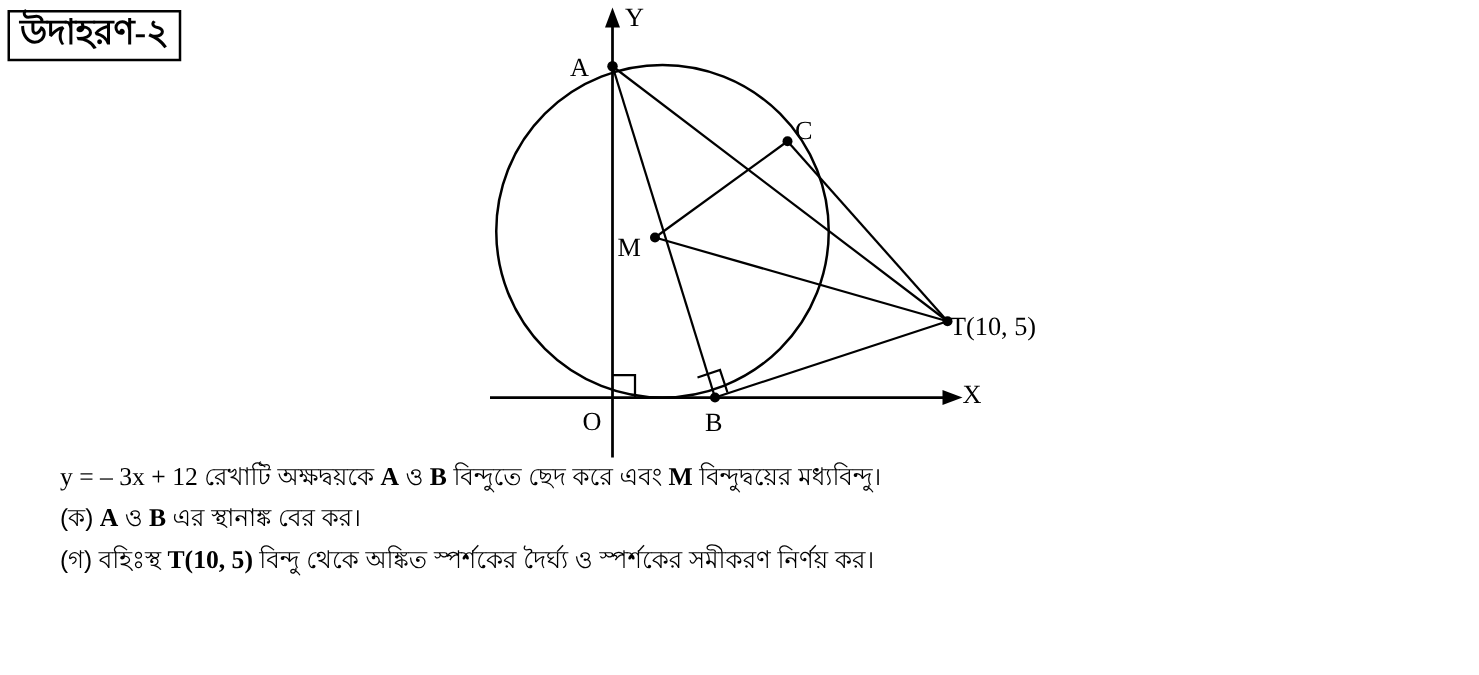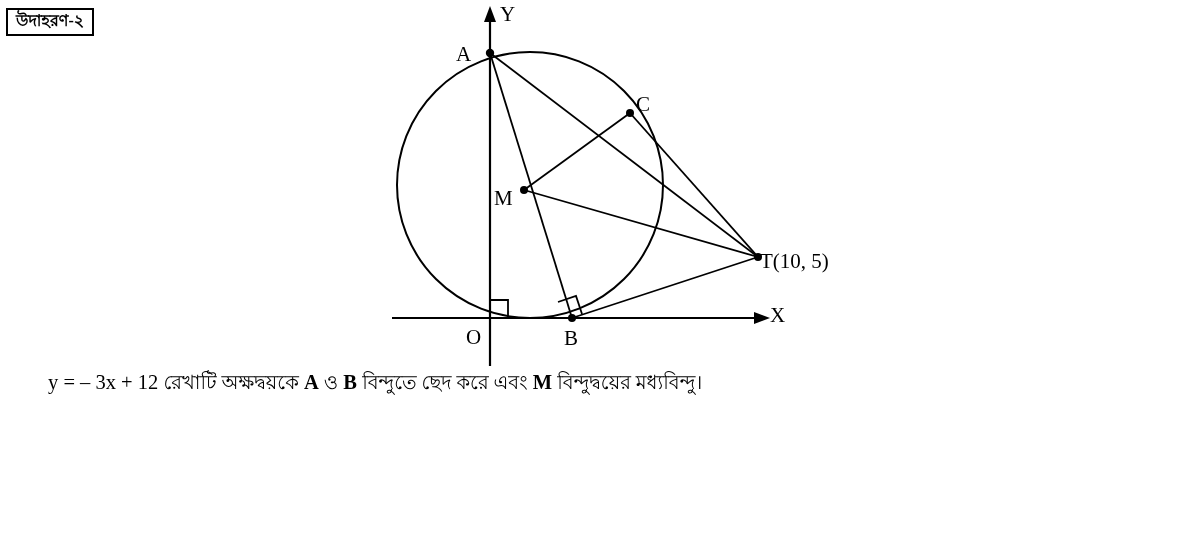--- a/index.html
+++ b/index.html
@@ -19,21 +19,21 @@
     position: relative;
     width: 1183px;
     height: 540px;
   }
   .example-badge {
     position: absolute;
     left: 6px;
     top: 8px;
     border: 2px solid #000;
     padding: 2px 8px 4px 8px;
-    font-size: 16px;
+    font-size: 28px;
     font-weight: bold;
     font-family: "Liberation Serif", serif;
     line-height: 1.1;
     background: #fff;
   }
   #figure {
     position: absolute;
     left: 160px;
     top: 0px;
     width: 620px;
@@ -53,21 +53,21 @@
     width: 1120px;
   }
   .qline {
     font-family: "Liberation Serif", serif;
     font-size: 20.5px;
     line-height: 1.62;
     color: #000;
     white-space: nowrap;
   }
   .qline .bn {
-    font-family: Liberation Serif, serif;
+    font-family: Liberation Sans, sans-serif;
     font-size: 19.5px;
   }
   .stmt-eq {
     font-weight: normal;
     font-family: "Liberation Serif", serif;
   }
   .qlabel {
     font-family: "Liberation Sans", sans-serif;
     font-size: 19.5px;
   }
@@ -127,17 +127,30 @@
       <span class="stmt-eq">y = – 3x + 12</span>
       <span class="bn">রেখাটি অক্ষদ্বয়কে</span>
       <span class="mathbold">A</span>
       <span class="bn">ও</span>
       <span class="mathbold">B</span>
       <span class="bn">বিন্দুতে ছেদ করে এবং</span>
       <span class="mathbold">M</span>
       <span class="bn">বিন্দুদ্বয়ের মধ্যবিন্দু।</span>
     </div>
 
+    <div class="qline">
+      <span class="qlabel">(ক)</span>
+      <span class="mathbold">A</span>
+      <span class="bn">ও</span>
+      <span class="mathbold">B</span>
+      <span class="bn">এর স্থানাঙ্ক বের কর।</span>
+    </div>
 
 
+    <div class="qline">
+      <span class="qlabel">(গ)</span>
+      <span class="bn">বহিঃস্থ</span>
+      <span class="mathbold">T(10, 5)</span>
+      <span class="bn">বিন্দু থেকে অঙ্কিত স্পর্শকের দৈর্ঘ্য ও স্পর্শকের সমীকরণ নির্ণয় কর।</span>
+    </div>
 
   </div>
 </div>
 
 </body></html>

